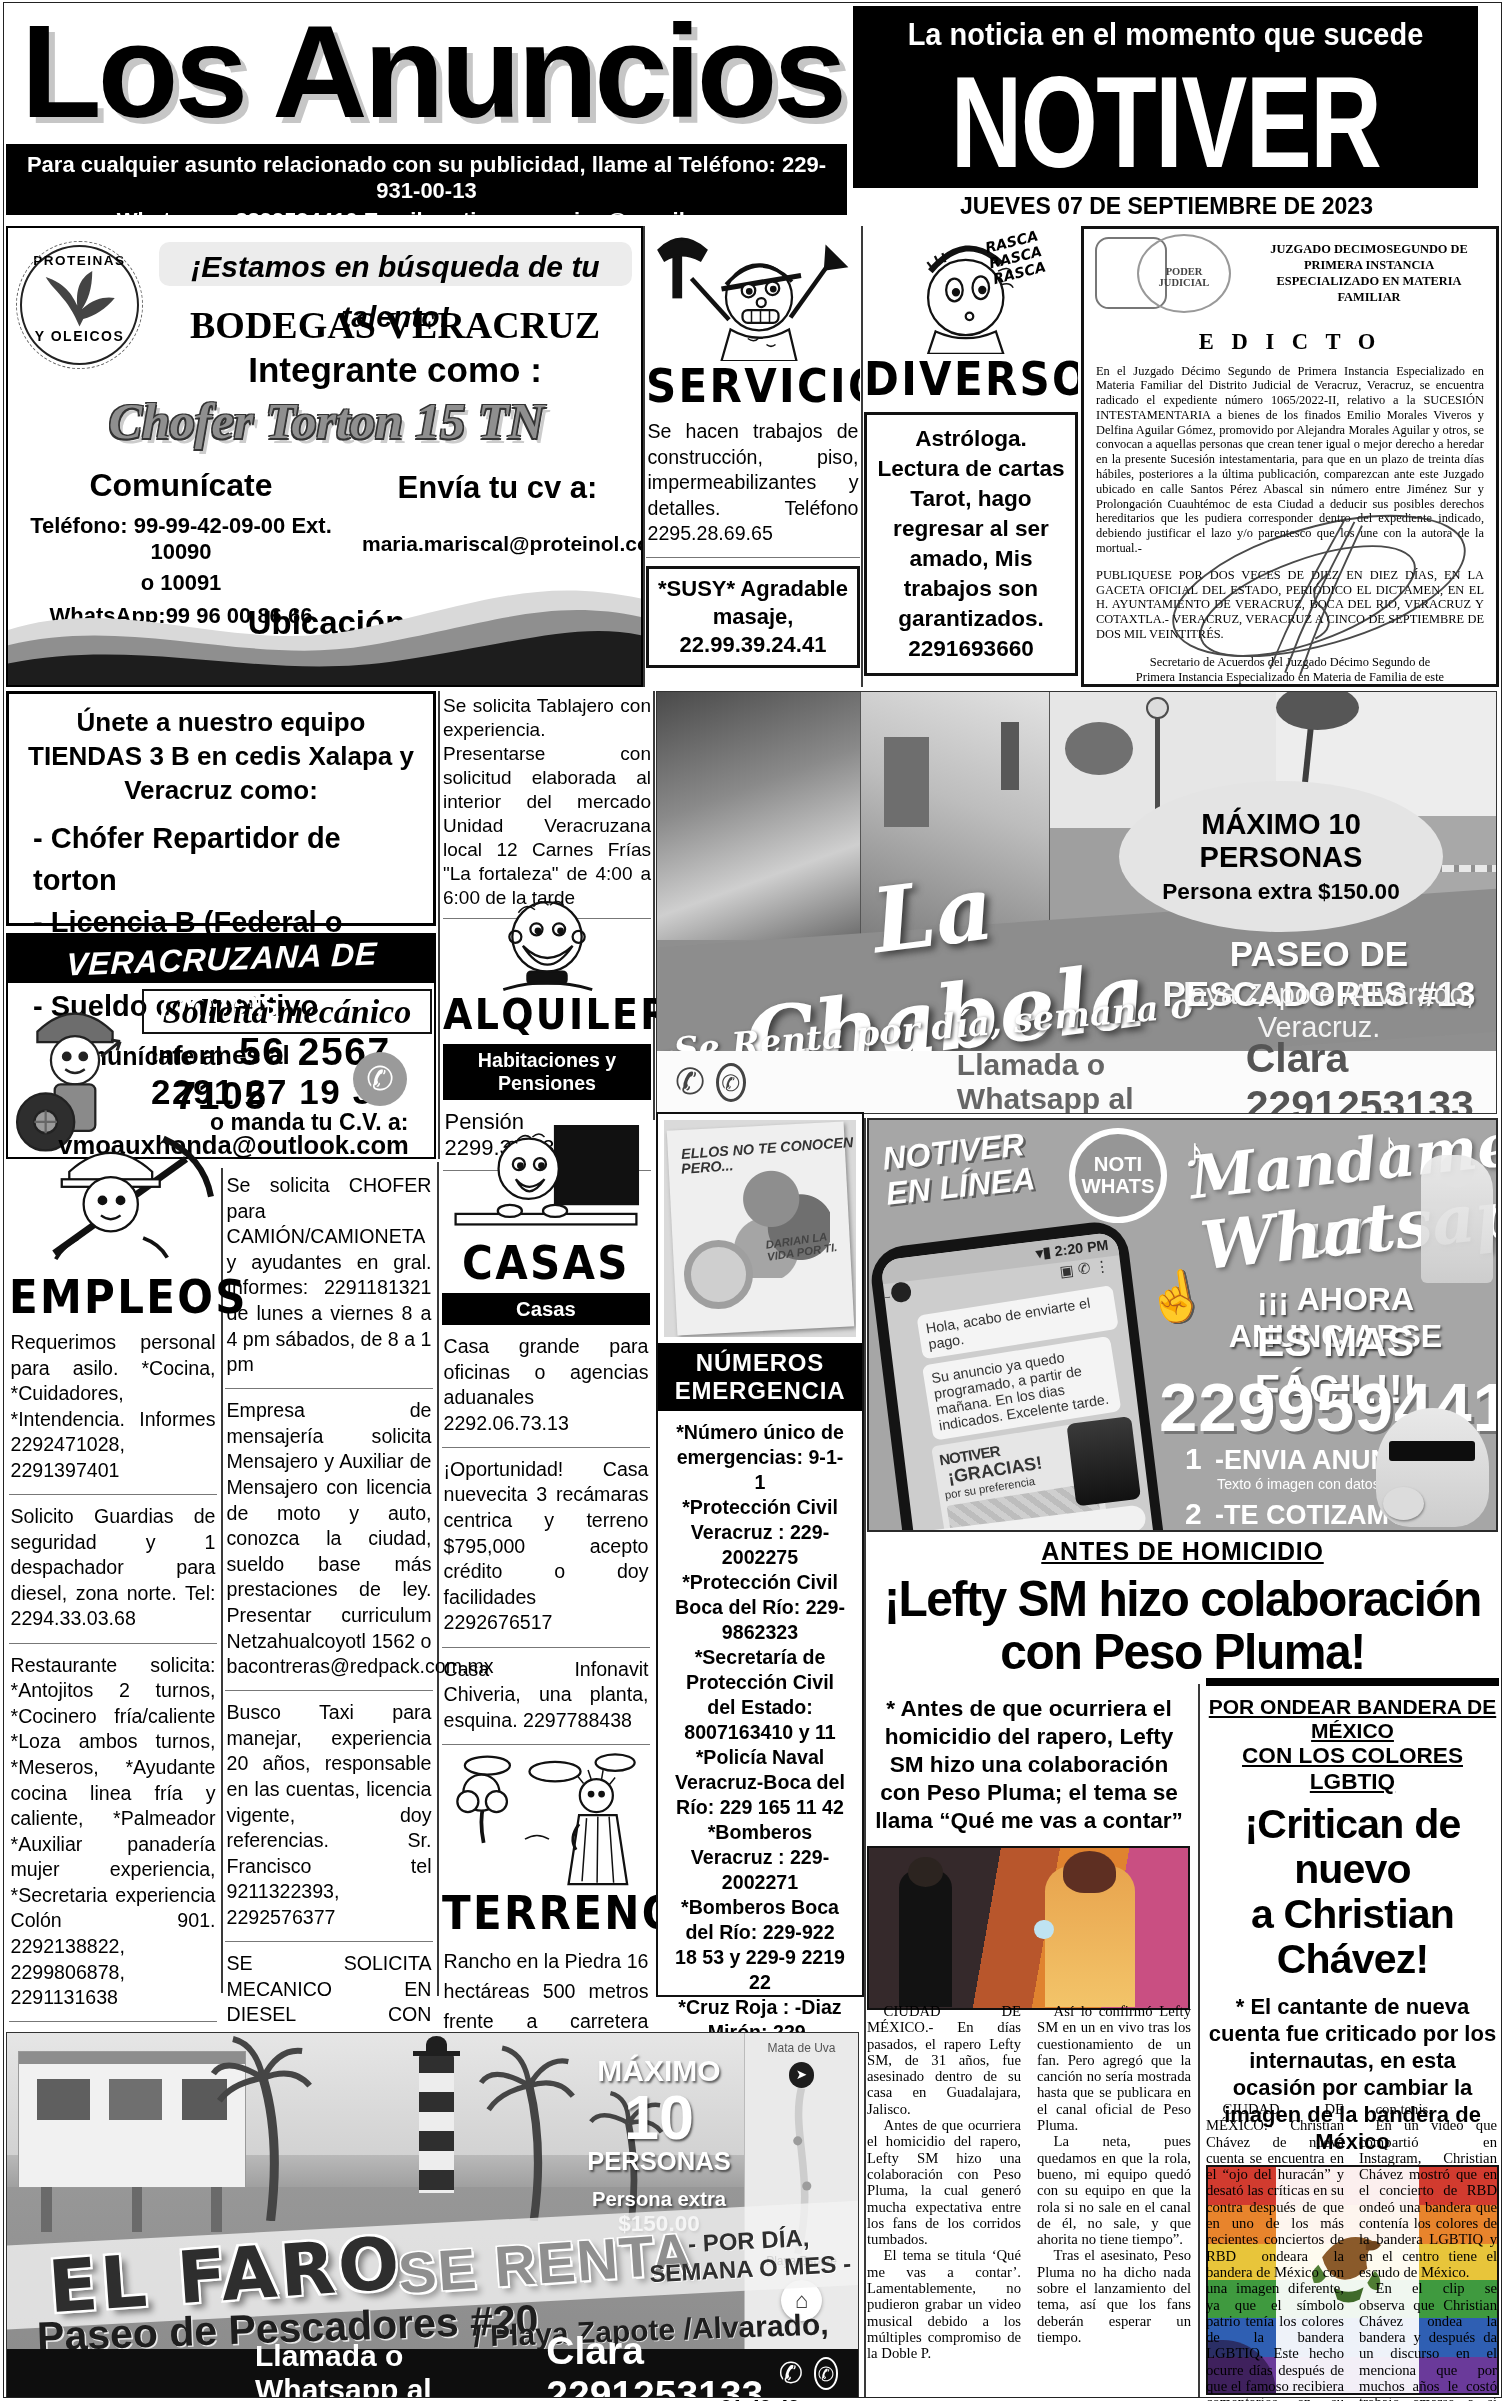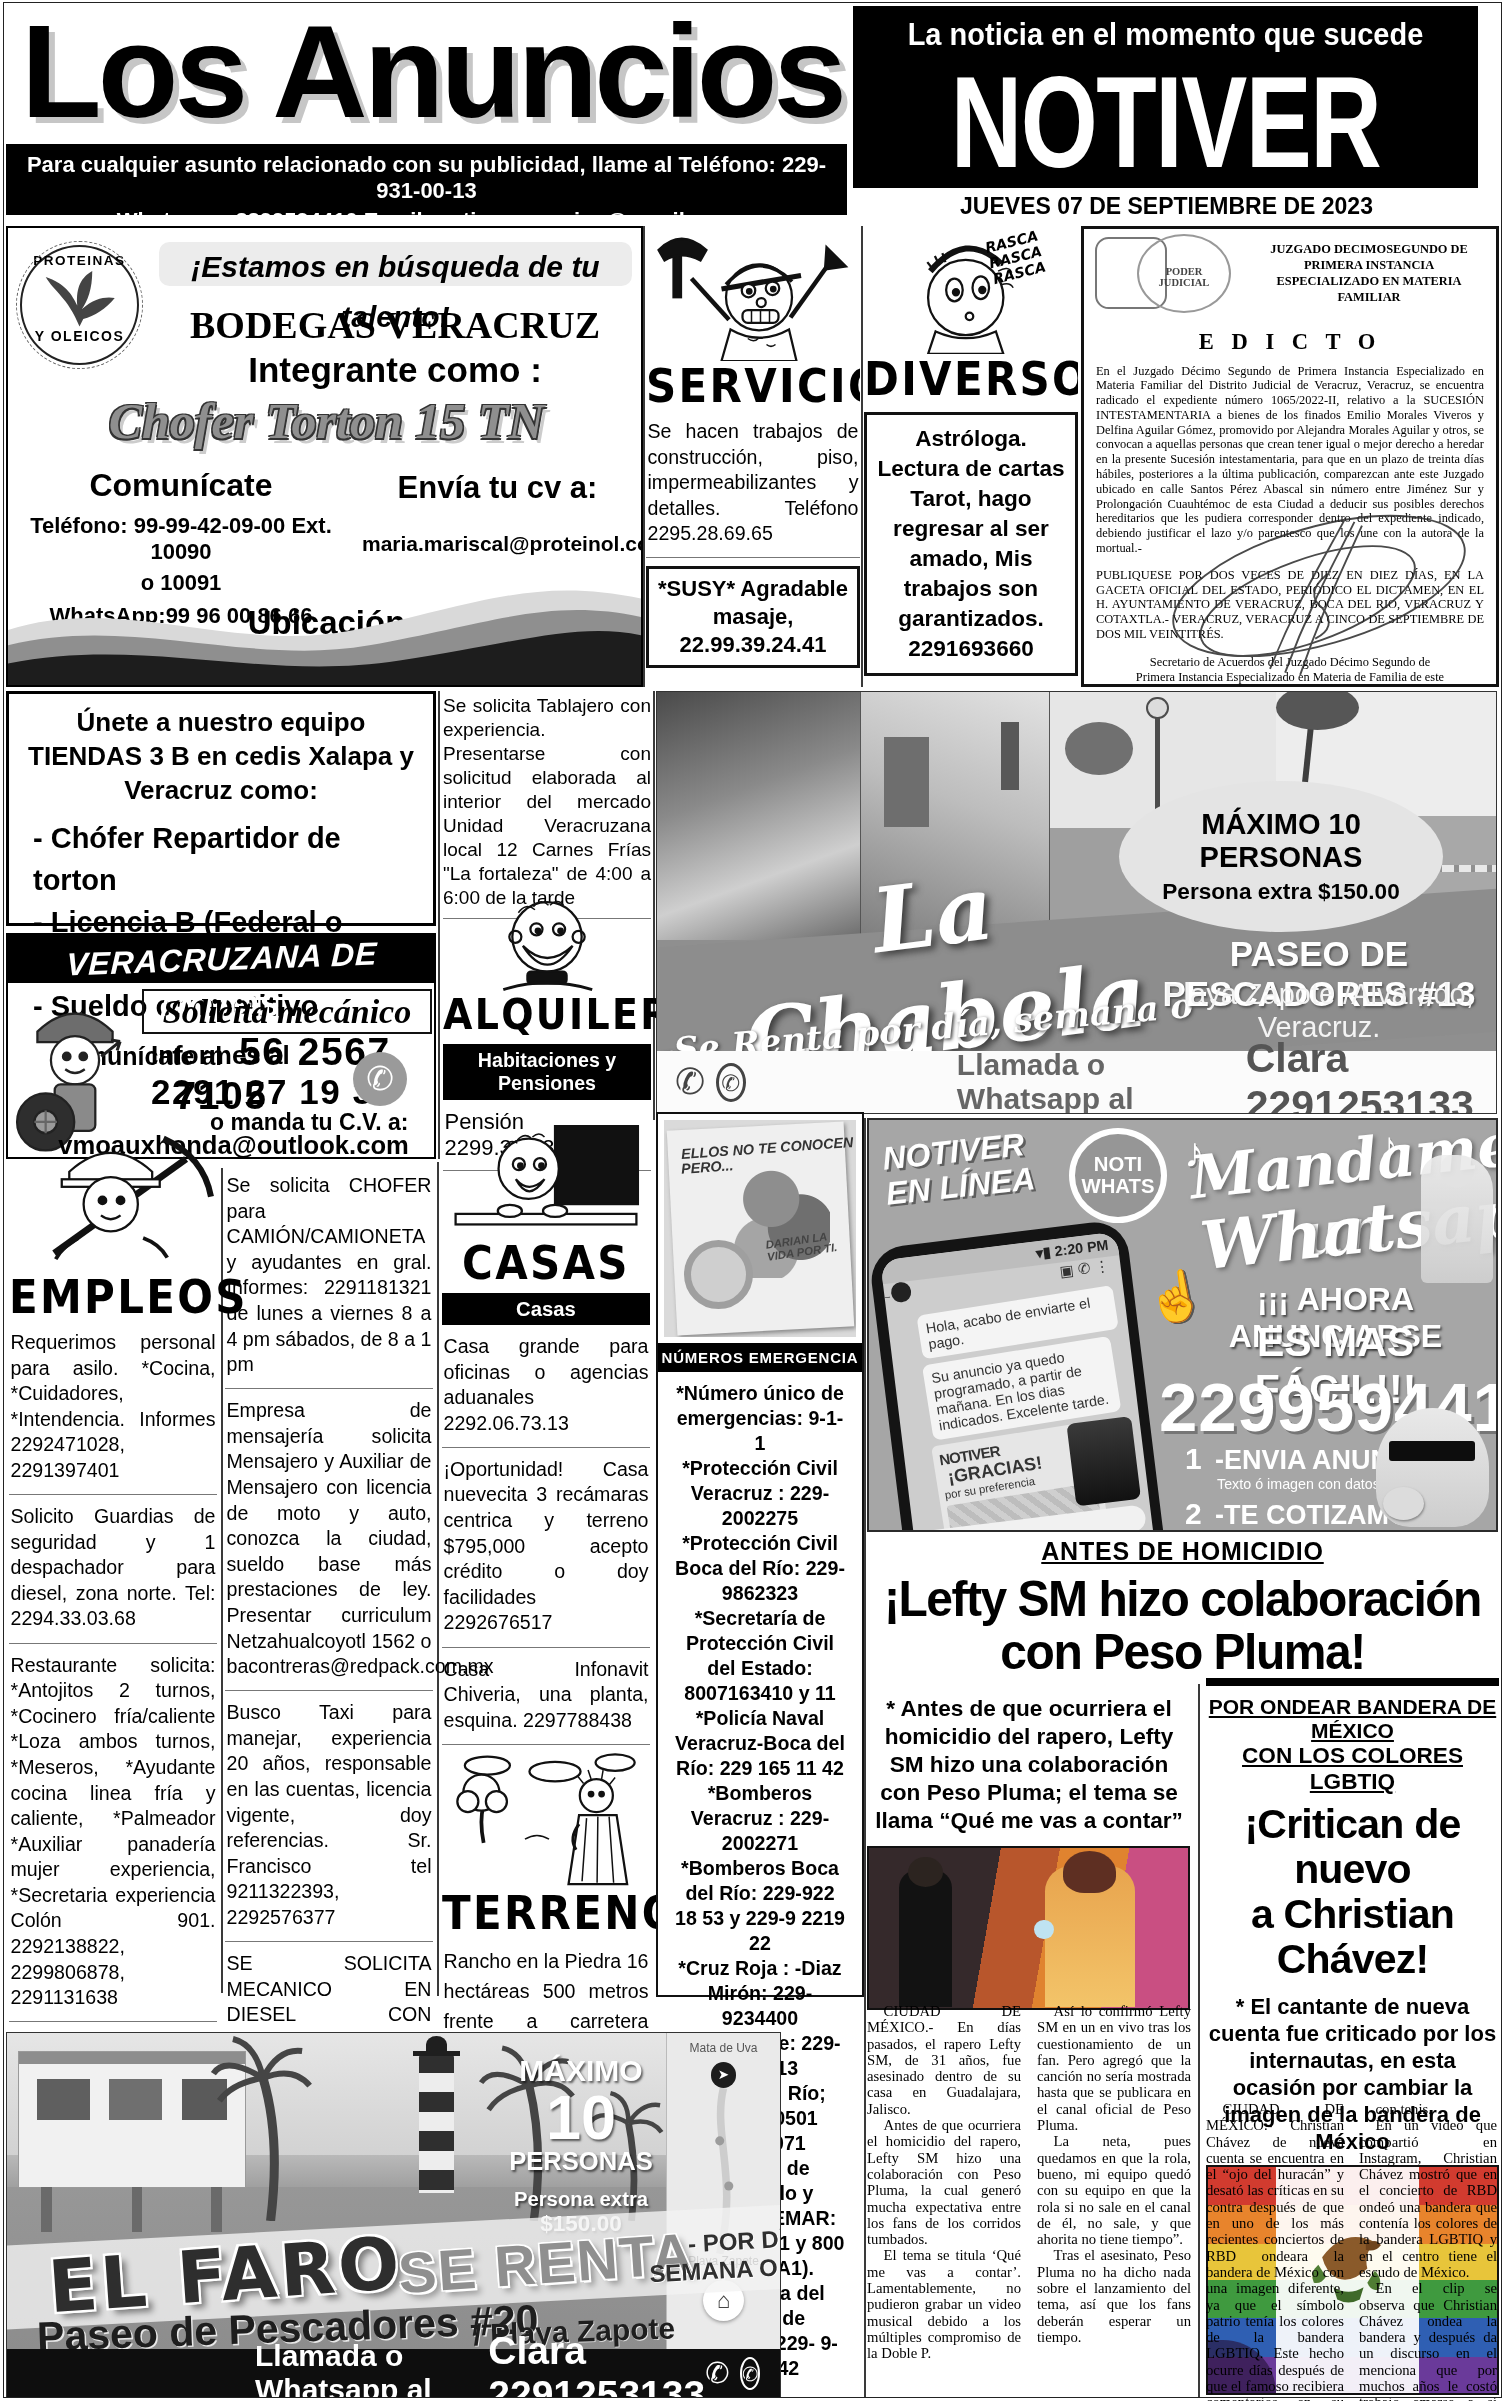--- a/index.html
+++ b/index.html
@@ -330,21 +330,21 @@
 
   <div class="abs" style="left:656px;top:1112px;width:208px;height:885px;border:2.3px solid #111;box-sizing:border-box;background:#fff;">
     <div style="position:relative;margin:6px;height:217px;background:#dadada;overflow:hidden;">
       <div style="position:absolute;left:7.5px;top:6px;right:7.5px;bottom:6px;background:#efefef;transform:rotate(-3deg);box-shadow:1.5px 2.3px 4.5px #888;"></div>
       <div class="b" style="position:absolute;left:16.6px;top:19.6px;font-size:14.3px;font-style:italic;transform:rotate(-4deg);color:#333;">ELLOS NO TE CONOCEN</div>
       <div class="b" style="position:absolute;left:16.6px;top:39px;font-size:14.3px;font-style:italic;transform:rotate(-4deg);color:#333;">PERO...</div>
       <div style="position:absolute;left:68px;top:45px;width:98px;height:113px;background:radial-gradient(circle at 40% 30%,#8e8e8e 0 28%,transparent 29%),radial-gradient(circle at 70% 55%,#6f6f6f 0 35%,transparent 36%),radial-gradient(circle at 35% 75%,#a5a5a5 0 30%,transparent 31%);"></div>
       <div style="position:absolute;left:19.6px;top:120px;width:69px;height:69px;border-radius:50%;background:#cfcfcf;border:7.5px solid #9f9f9f;box-sizing:border-box;"></div>
       <div class="b" style="position:absolute;right:7.5px;top:113px;width:83px;font-size:11.3px;font-style:italic;transform:rotate(-8deg);color:#444;">DARIAN LA VIDA POR TI.</div>
     </div>
-    <div class="blackbar ctr b" style="font-size:15px;padding:6px 0;letter-spacing:0.8px;">NÚMEROS EMERGENCIA</div>
+    <div class="blackbar ctr b" style="font-size:24px;padding:6px 0;letter-spacing:0.8px;">NÚMEROS EMERGENCIA</div>
     <div style="padding:9px 14px;">
       <div class="emg">*Número único de emergencias: 9-1-1</div>
       <div class="emg">*Protección Civil Veracruz : 229-2002275</div>
       <div class="emg">*Protección Civil Boca del Río: 229-9862323</div>
       <div class="emg">*Secretaría de Protección Civil del Estado: 8007163410 y 11</div>
       <div class="emg">*Policía Naval Veracruz-Boca del Río: 229 165 11 42</div>
       <div class="emg">*Bomberos Veracruz : 229-2002271</div>
       <div class="emg">*Bomberos Boca del Río: 229-922 18 53 y 229-9 2219 22</div>
       <div class="emg">*Cruz Roja : -Diaz Mirón: 229-9234400</div>
       <div class="emg">-Base Norte: 229-1554213</div>
@@ -467,21 +467,21 @@
 
   <div class="abs art" style="left:1206px;top:2101px;width:138px;">
     <p>CIUDAD DE MÉXICO.- Christian Chávez de nueva cuenta se encuentra en el “ojo del huracán” y desató las críticas en su contra después de que en uno de los más recientes conciertos de RBD ondeara la bandera de México con una imagen diferente, ya que el símbolo patrio tenía los colores de la bandera LGBTIQ. Este hecho ocurre días después de que el famoso recibiera comentarios en su contra por usar un traje de mariachi</p>
   </div>
   <div class="abs art" style="left:1359px;top:2101px;width:138px;">
     <p>con tenis.</p>
     <p>En un video que compartió en Instagram, Christian Chávez mostró que en el concierto de RBD ondeó una bandera que contenía los colores de la bandera LGBTIQ y en el centro tiene el escudo de México.</p>
     <p>En el clip se observa que Christian Chávez ondea la bandera y después da un discurso en el menciona que por muchos años le costó trabajo amarse a sí mismo.</p>
   </div>
 
-  <div class="abs" style="left:6px;top:2032px;width:775px;height:366px;border:1.5px solid #333;box-sizing:border-box;overflow:hidden;background:#dedede;">
+  <div class="abs" style="left:6px;top:2032px;width:853px;height:366px;border:1.5px solid #333;box-sizing:border-box;overflow:hidden;background:#dedede;">
     <div style="position:absolute;left:0;top:0;width:100%;height:122px;background:linear-gradient(#e6e6e6,#d2d2d2);"></div>
     <div style="position:absolute;left:0;top:122px;width:100%;height:32px;background:linear-gradient(#b9b9b9,#a0a0a0);"></div>
     <div style="position:absolute;left:0;top:154px;width:100%;height:212px;background:linear-gradient(#979797,#8a8a8a);"></div>
     <div style="position:absolute;left:10.5px;top:18px;width:226px;height:135px;background:#f1f1f1;border:1.5px solid #9a9a9a;">
       <div style="position:absolute;left:0;top:0;width:100%;height:12px;background:#8d8d8d;"></div>
       <div style="position:absolute;left:18px;top:27px;width:53px;height:41px;background:#5f5f5f;"></div>
       <div style="position:absolute;left:90px;top:27px;width:53px;height:41px;background:#6f6f6f;"></div>
       <div style="position:absolute;left:163px;top:27px;width:45px;height:41px;background:#5a5a5a;"></div>
       <div style="position:absolute;left:22.6px;bottom:-45px;width:10.5px;height:45px;background:#6a6a6a;"></div>
       <div style="position:absolute;left:113px;bottom:-45px;width:10.5px;height:45px;background:#6a6a6a;"></div>

